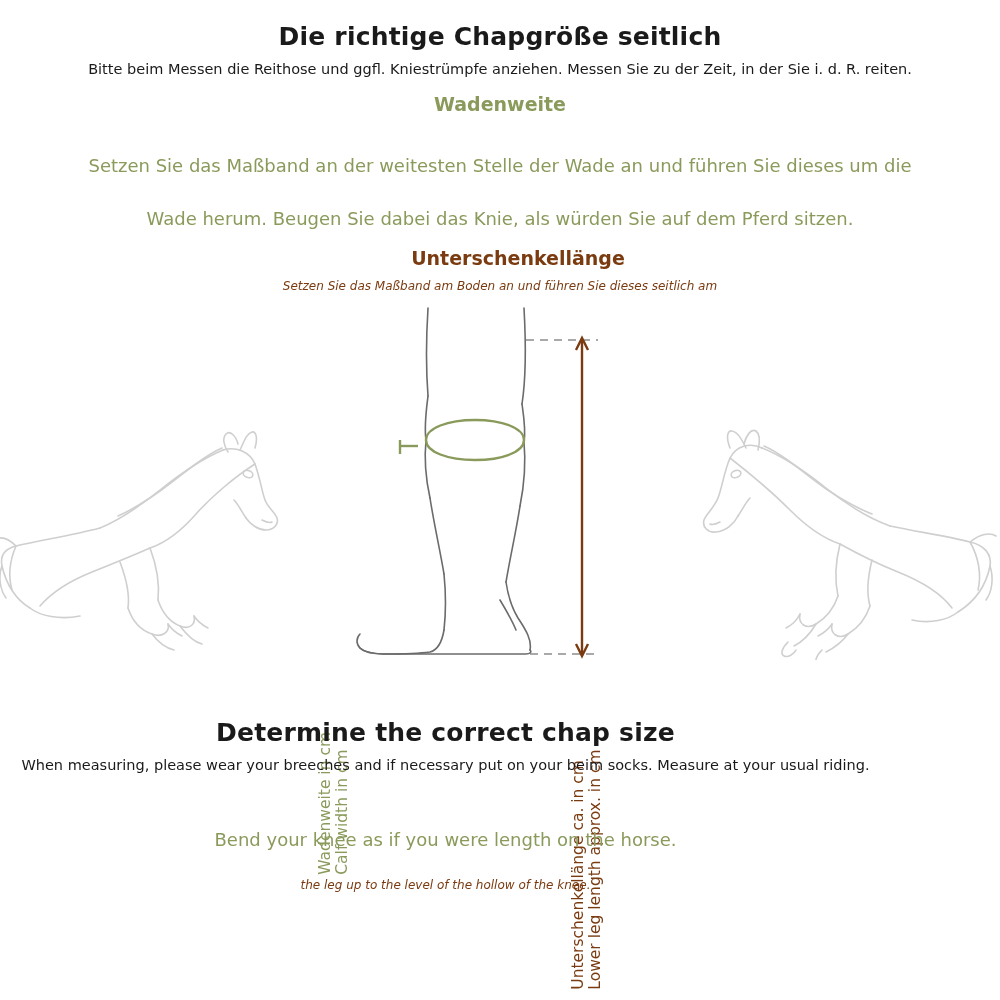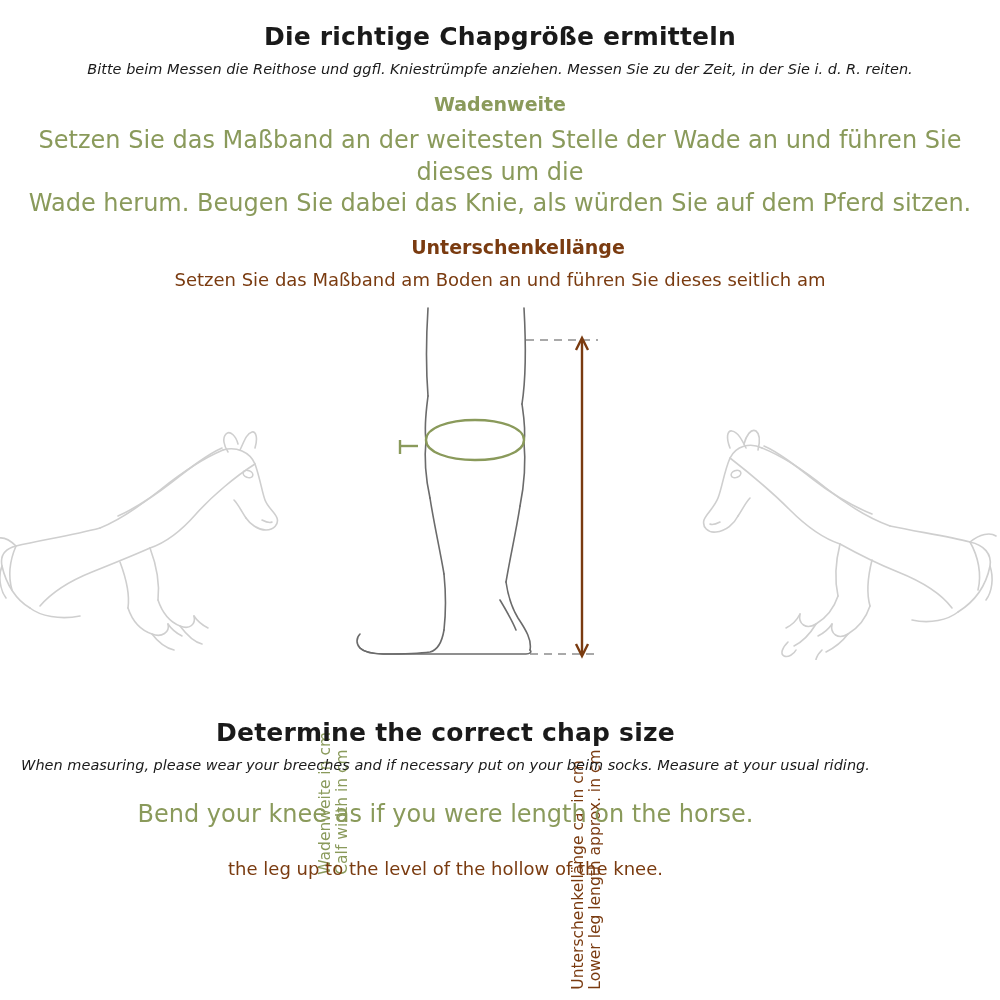--- a/index.html
+++ b/index.html
@@ -25,44 +25,45 @@
     text-align: center;
   }
   .title {
     font-size: 25px;
     font-weight: bold;
     color: #1a1a1a;
     letter-spacing: 0.2px;
   }
   .subtitle {
     font-size: 14.5px;
-    font-style: italic;
     color: #1a1a1a;
   }
   .sec-head-green {
     font-size: 19px;
     font-weight: bold;
     color: #8a9a5b;
     text-align: center;
   }
   .sec-body-green {
-    font-size: 24px;
+    font-size: 18px;
     color: #8a9a5b;
     line-height: 1.32;
+    margin-top: 29px;
   }
   .sec-head-brown {
     font-size: 19px;
     font-weight: bold;
     color: #7a3b10;
     padding-left: 36px;
   }
   .sec-body-brown {
-    font-size: 18px;
+    font-size: 12px;
     color: #7a3b10;
     line-height: 1.32;
+    font-style: italic;
   }
 
   .block-top {
     position: absolute;
     left: 0;
     top: 22px;
     width: 1000px;
   }
   .block-bottom {
     position: absolute;
@@ -125,21 +126,21 @@
   }
 
   svg { display: block; }
 </style>
 </head>
 <body>
 
 <div class="page">
 
   <div class="block-top">
-    <div class="txt-center title">Die richtige Chapgröße ermitteln</div>
+    <div class="txt-center title">Die richtige Chapgröße seitlich</div>
     <div class="gap-sm"></div>
     <div class="txt-center subtitle">Bitte beim Messen die Reithose und ggfl. Kniestrümpfe anziehen. Messen Sie zu der Zeit, in der Sie i. d. R. reiten.</div>
     <div class="gap-md"></div>
     <div class="txt-center sec-head-green">Wadenweite</div>
     <div class="gap-sm"></div>
     <div class="txt-center sec-body-green">Setzen Sie das Maßband an der weitesten Stelle der Wade an und führen Sie dieses um die</div>
     <div class="txt-center sec-body-green">Wade herum. Beugen Sie dabei das Knie, als würden Sie auf dem Pferd sitzen.</div>
     <div class="gap-md"></div>
     <div class="txt-center sec-head-brown">Unterschenkellänge</div>
     <div class="gap-sm"></div>

